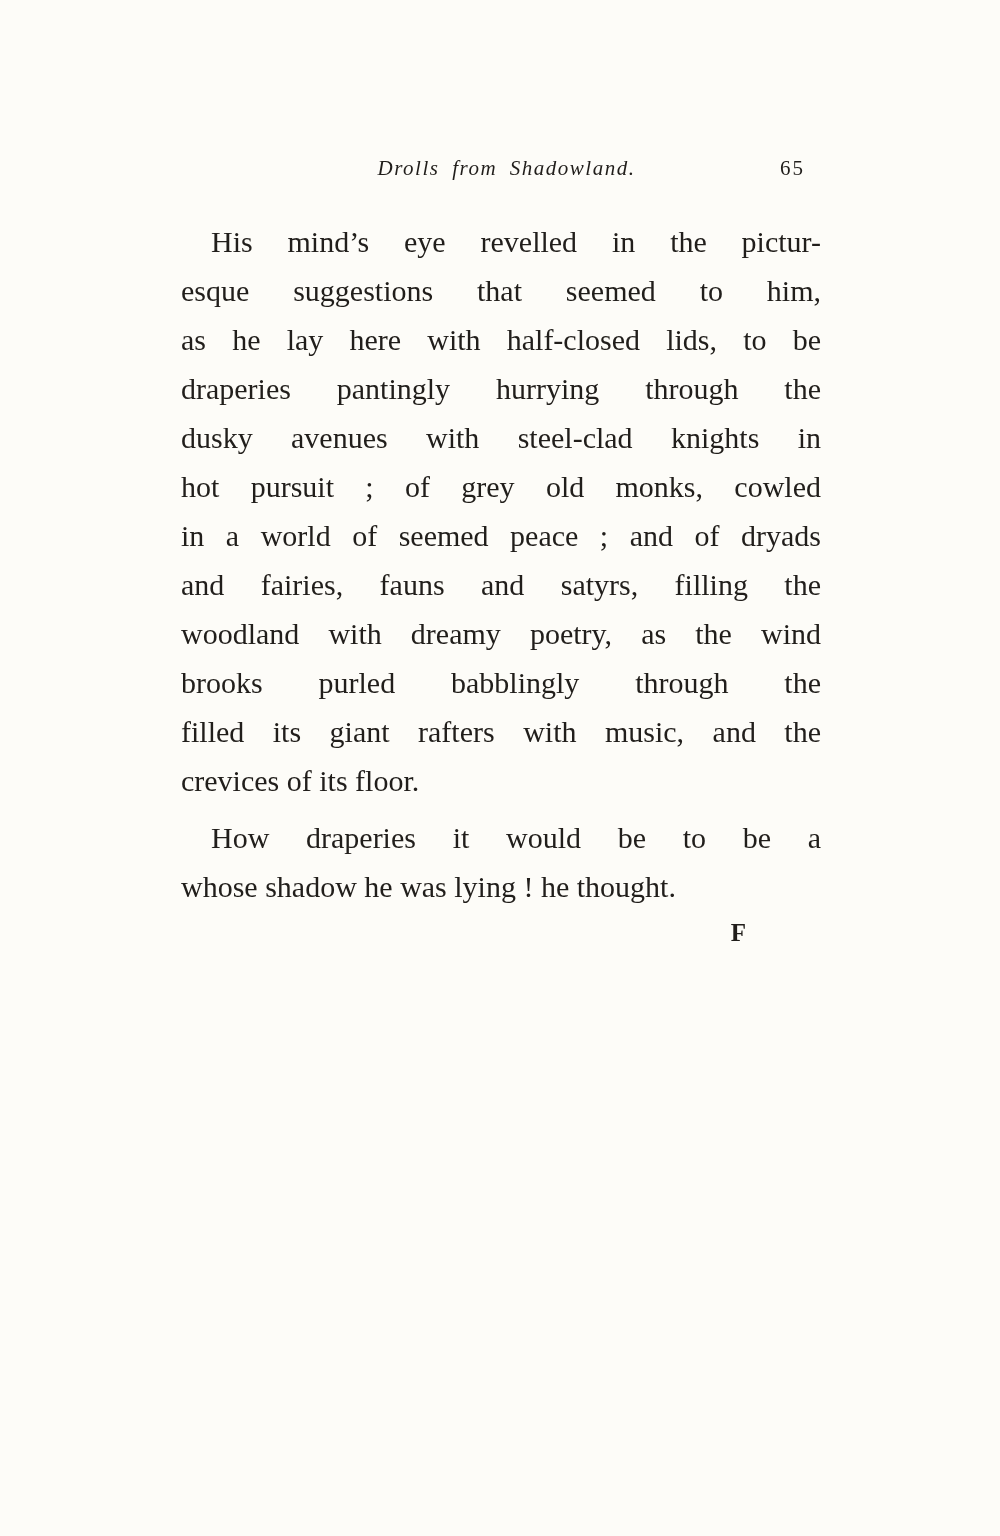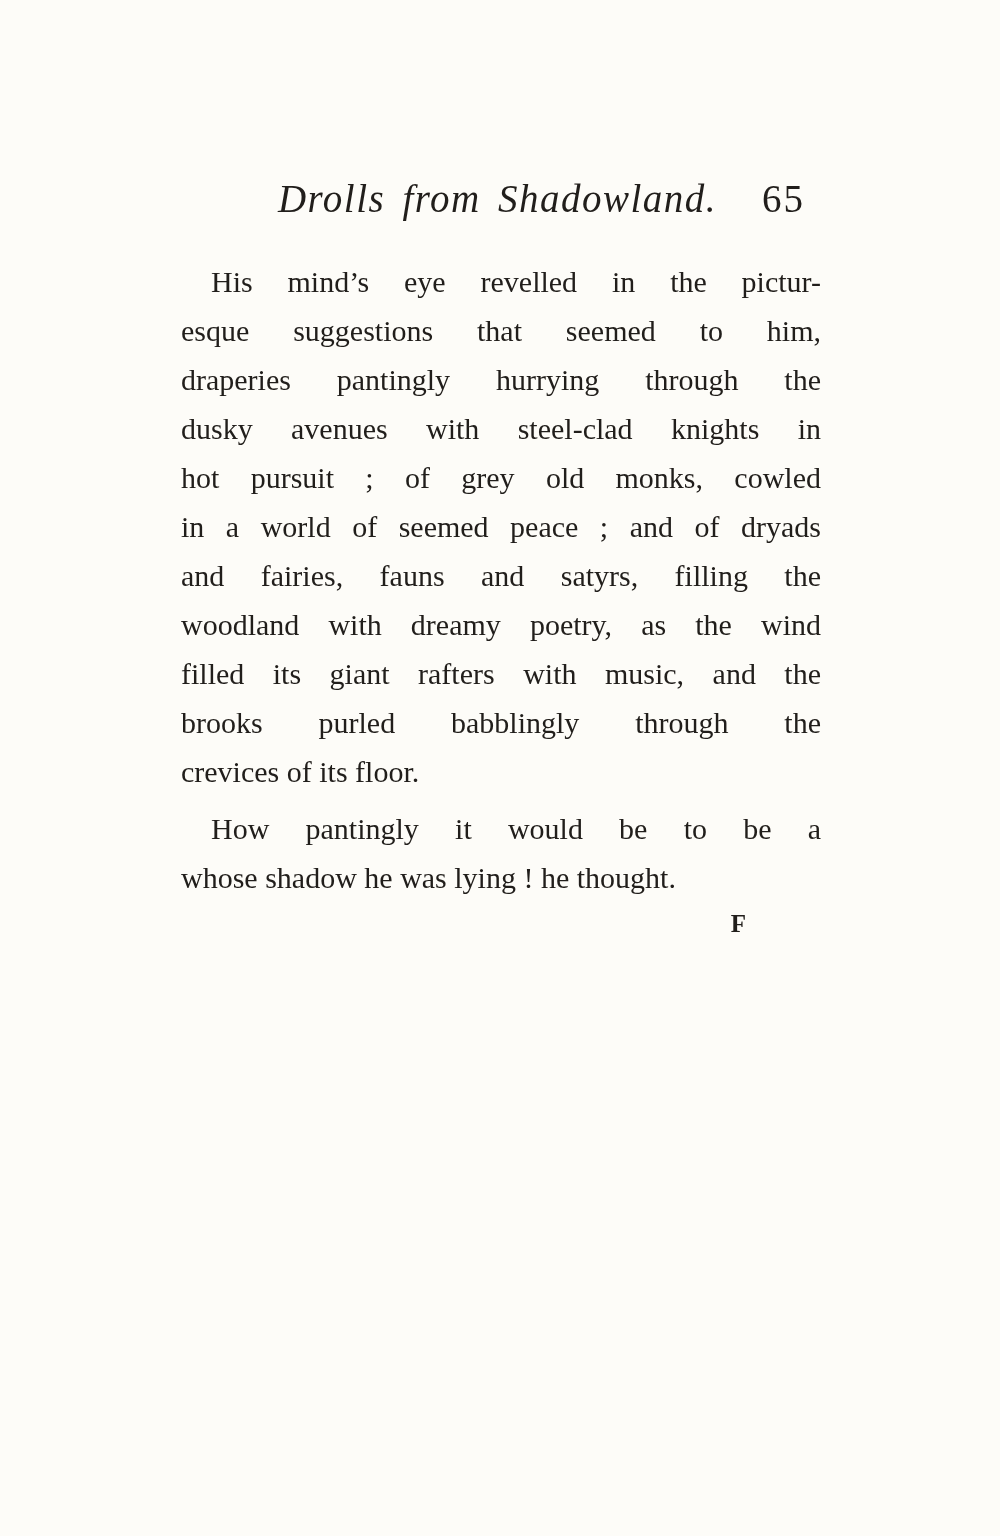--- a/index.html
+++ b/index.html
@@ -20,37 +20,36 @@
   .text-block {
     position: absolute;
     left: 173px;
     top: 156px;
     width: 656px;
   }
   .running-head {
     display: flex;
     align-items: baseline;
     justify-content: space-between;
-    font-size: 39px;
+    font-size: 21px;
     margin-bottom: 36px;
     padding-left: 100px;
     padding-right: 24px;
   }
   .running-head .title {
     font-style: italic;
     letter-spacing: 1.5px;
     word-spacing: 6px;
     flex: 1;
     text-align: center;
   }
   .running-head .pageno {
     font-style: normal;
     letter-spacing: 2px;
     padding-left: 40px;
-    margin-top: 20px;
   }
   .body-text {
     font-size: 30px;
     line-height: 49px;
   }
   .paragraph {
     margin: 8px;
   }
   .line {
     text-align: justify;
@@ -81,32 +80,33 @@
     <div class="running-head">
       <span class="title">Drolls from Shadowland.</span>
       <span class="pageno">65</span>
     </div>
 
     <div class="body-text">
 
     <div class="paragraph">
           <div class="line first">His mind’s eye revelled in the pictur-</div>
           <div class="line">esque suggestions that seemed to him,</div>
+          <div class="line">as he lay here with half-closed lids, to be</div>
           <div class="line">draperies pantingly hurrying through the</div>
           <div class="line">dusky avenues with steel-clad knights in</div>
           <div class="line">hot pursuit ; of grey old monks, cowled</div>
           <div class="line">in a world of seemed peace ; and of dryads</div>
           <div class="line">and fairies, fauns and satyrs, filling the</div>
           <div class="line">woodland with dreamy poetry, as the wind</div>
+          <div class="line">brooks purled babblingly through the</div>
           <div class="line">filled its giant rafters with music, and the</div>
-          <div class="line">brooks purled babblingly through the</div>
           <div class="line last">crevices of its floor.</div>
         </div>
         <div class="paragraph">
-          <div class="line first">How pantingly it would be to be a</div>
+          <div class="line first">How draperies it would be to be a</div>
           <div class="line last">whose shadow he was lying ! he thought.</div>
         </div>
       </div>
 
     <div class="signature-mark">F</div>
 
   </div>
 </div>
 
 </body></html>

